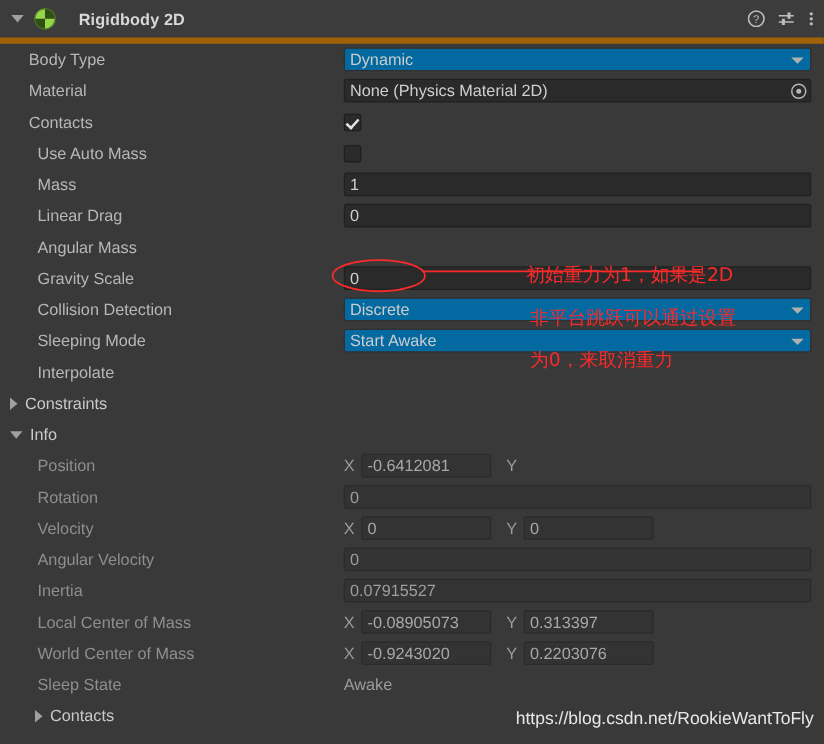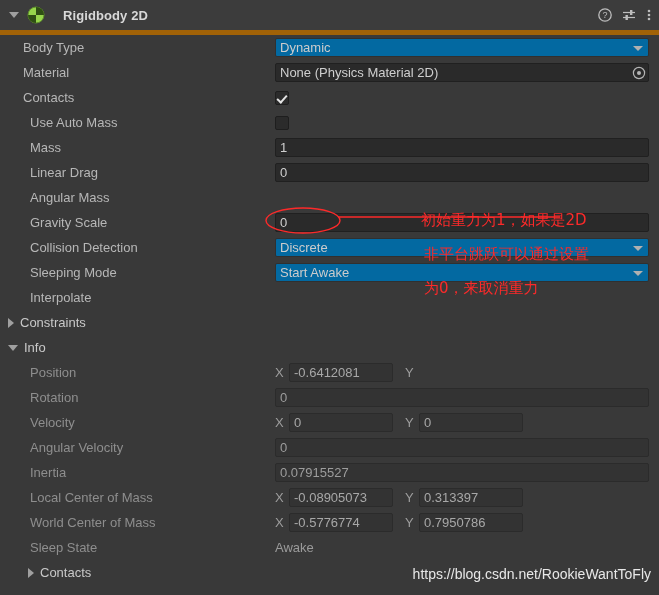--- a/index.html
+++ b/index.html
@@ -423,25 +423,25 @@
     </div>
   </div>
 </div>
 
 <div class="row">
   <span class="lbl dim" style="margin-left:30px">World Center of Mass</span>
   <div class="fieldzone">
     <div class="vec">
       <span class="axis">X</span>
       <span class="vecbox">
-          <span>-0.5776774</span>
+          <span>-0.9243020</span>
         </span>
       <span class="axis">Y</span>
       <span class="vecbox">
-          <span>0.7950786</span>
+          <span>0.2203076</span>
         </span>
     </div>
   </div>
 </div>
 
 <div class="row">
   <span class="lbl dim" style="margin-left:30px">Sleep State</span>
   <div class="fieldzone">
     <span class="plaintext-val">Awake</span>
   </div>

